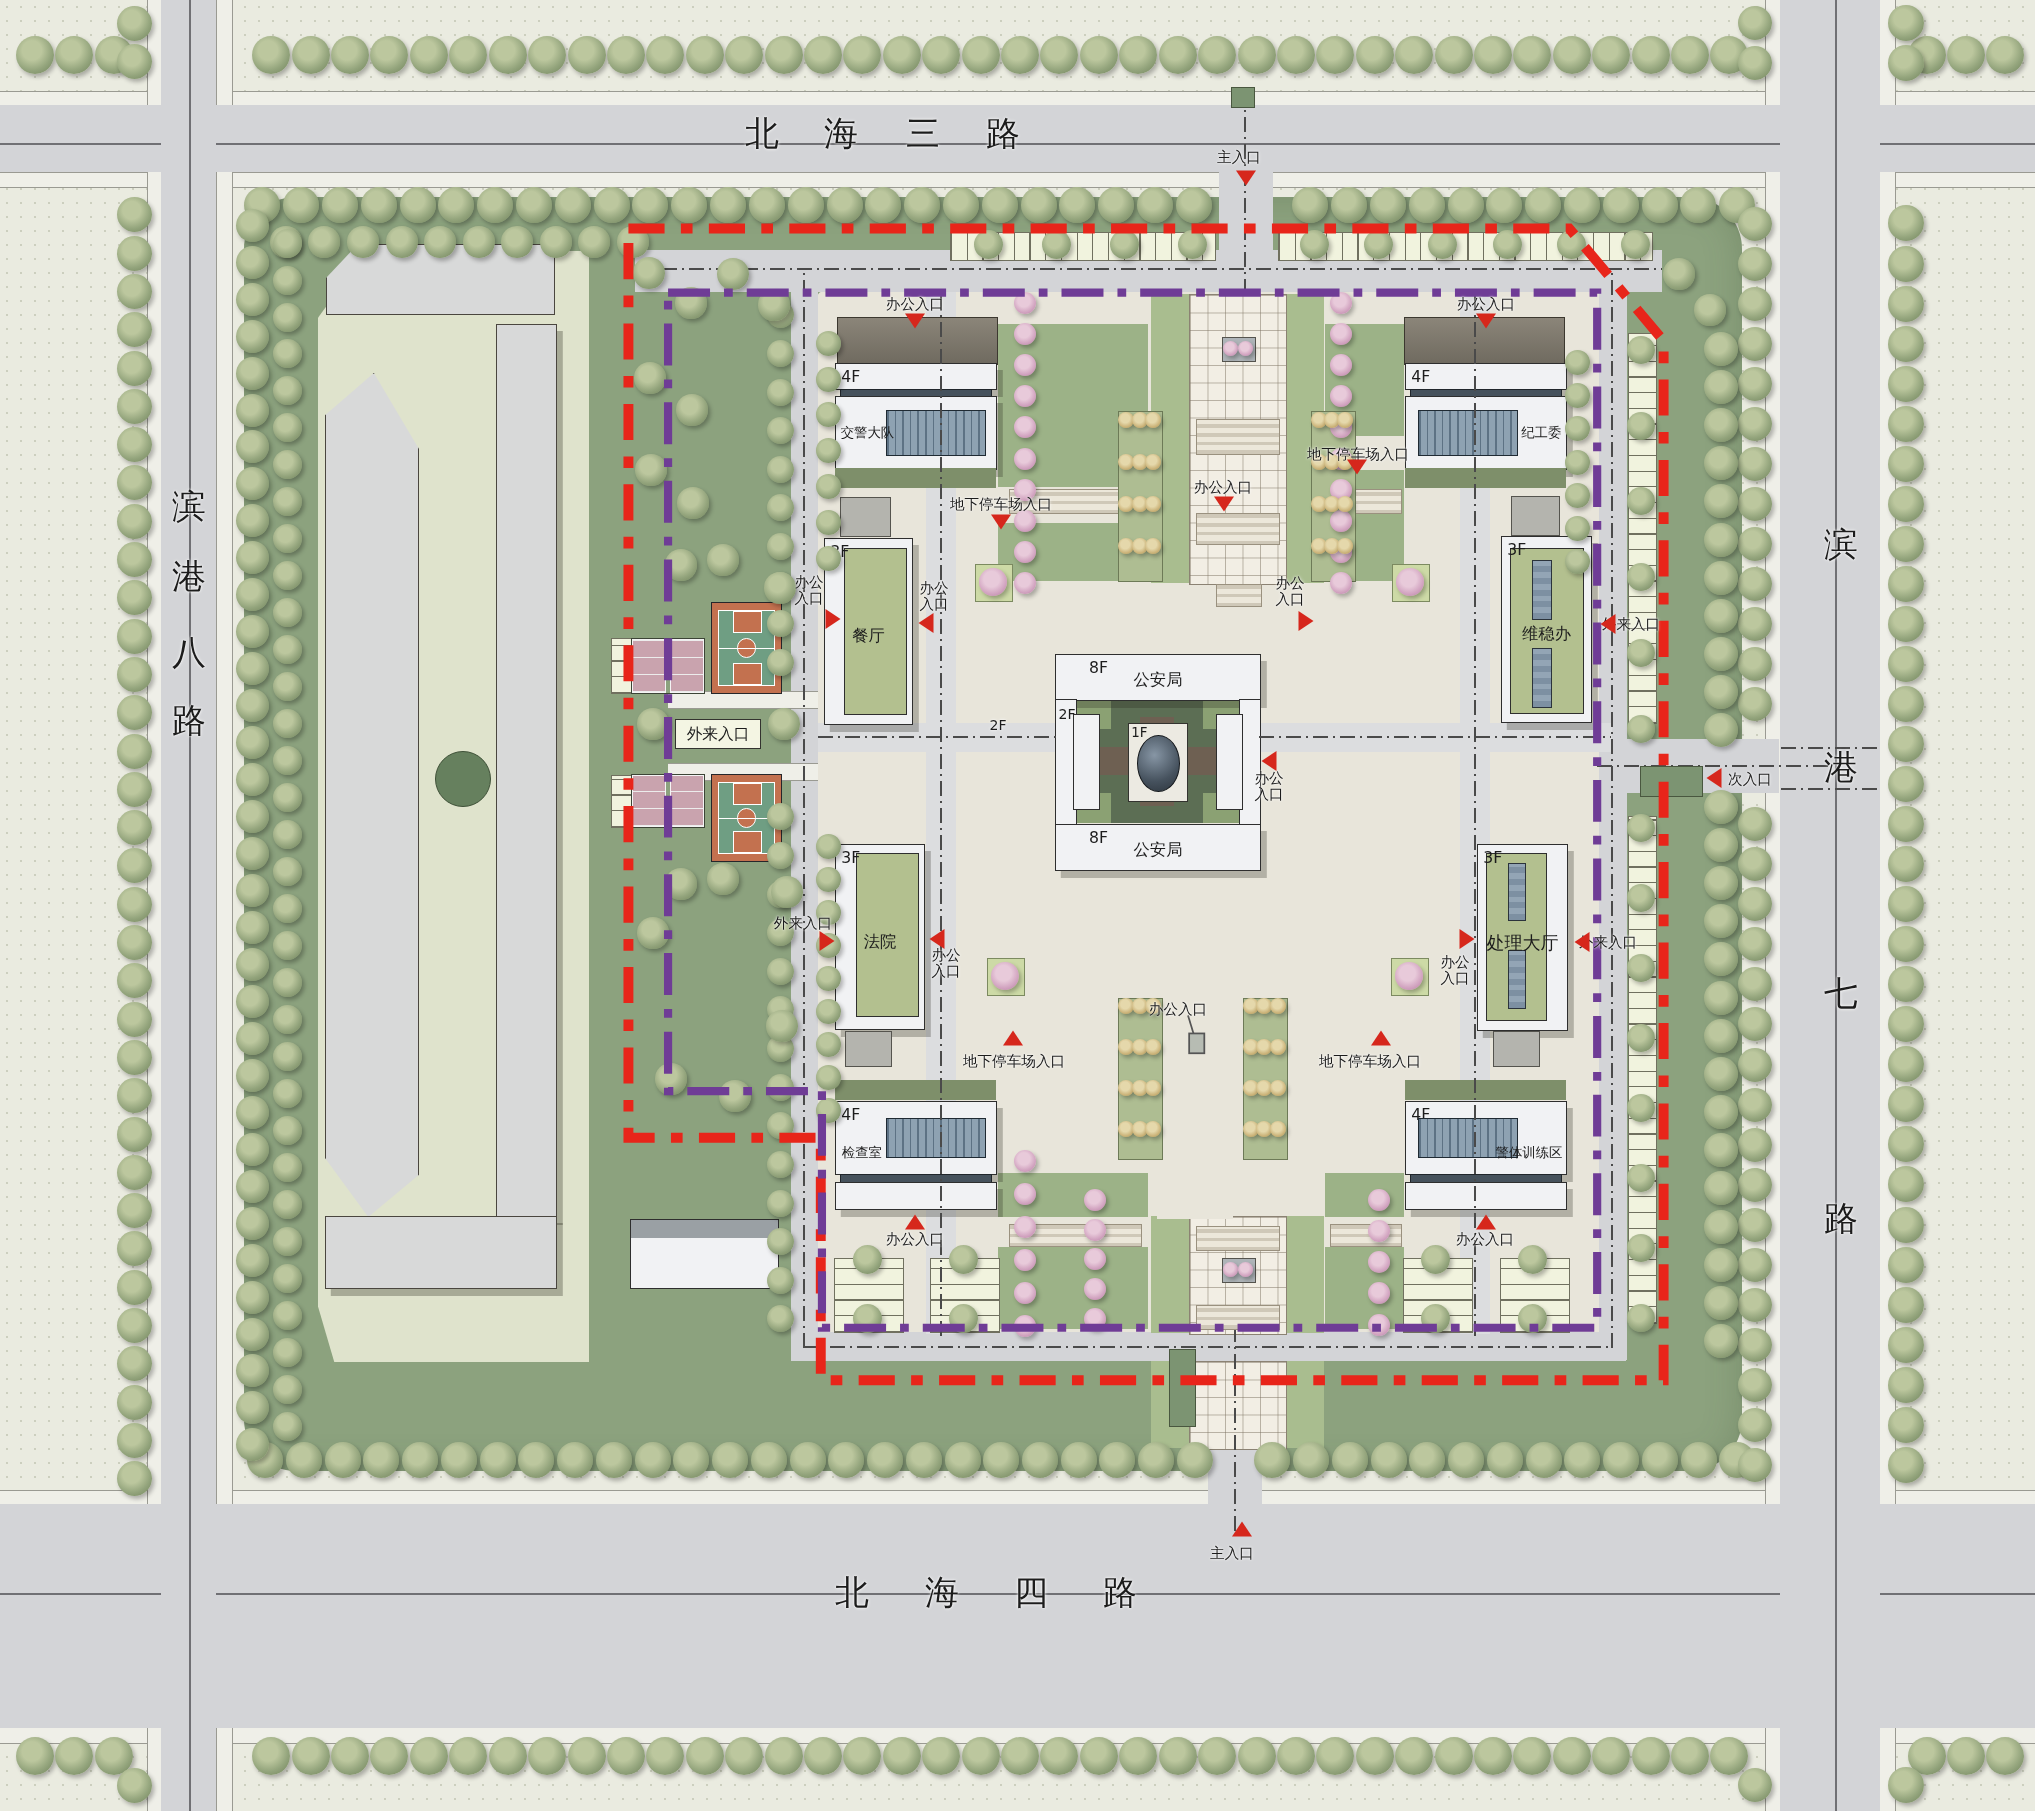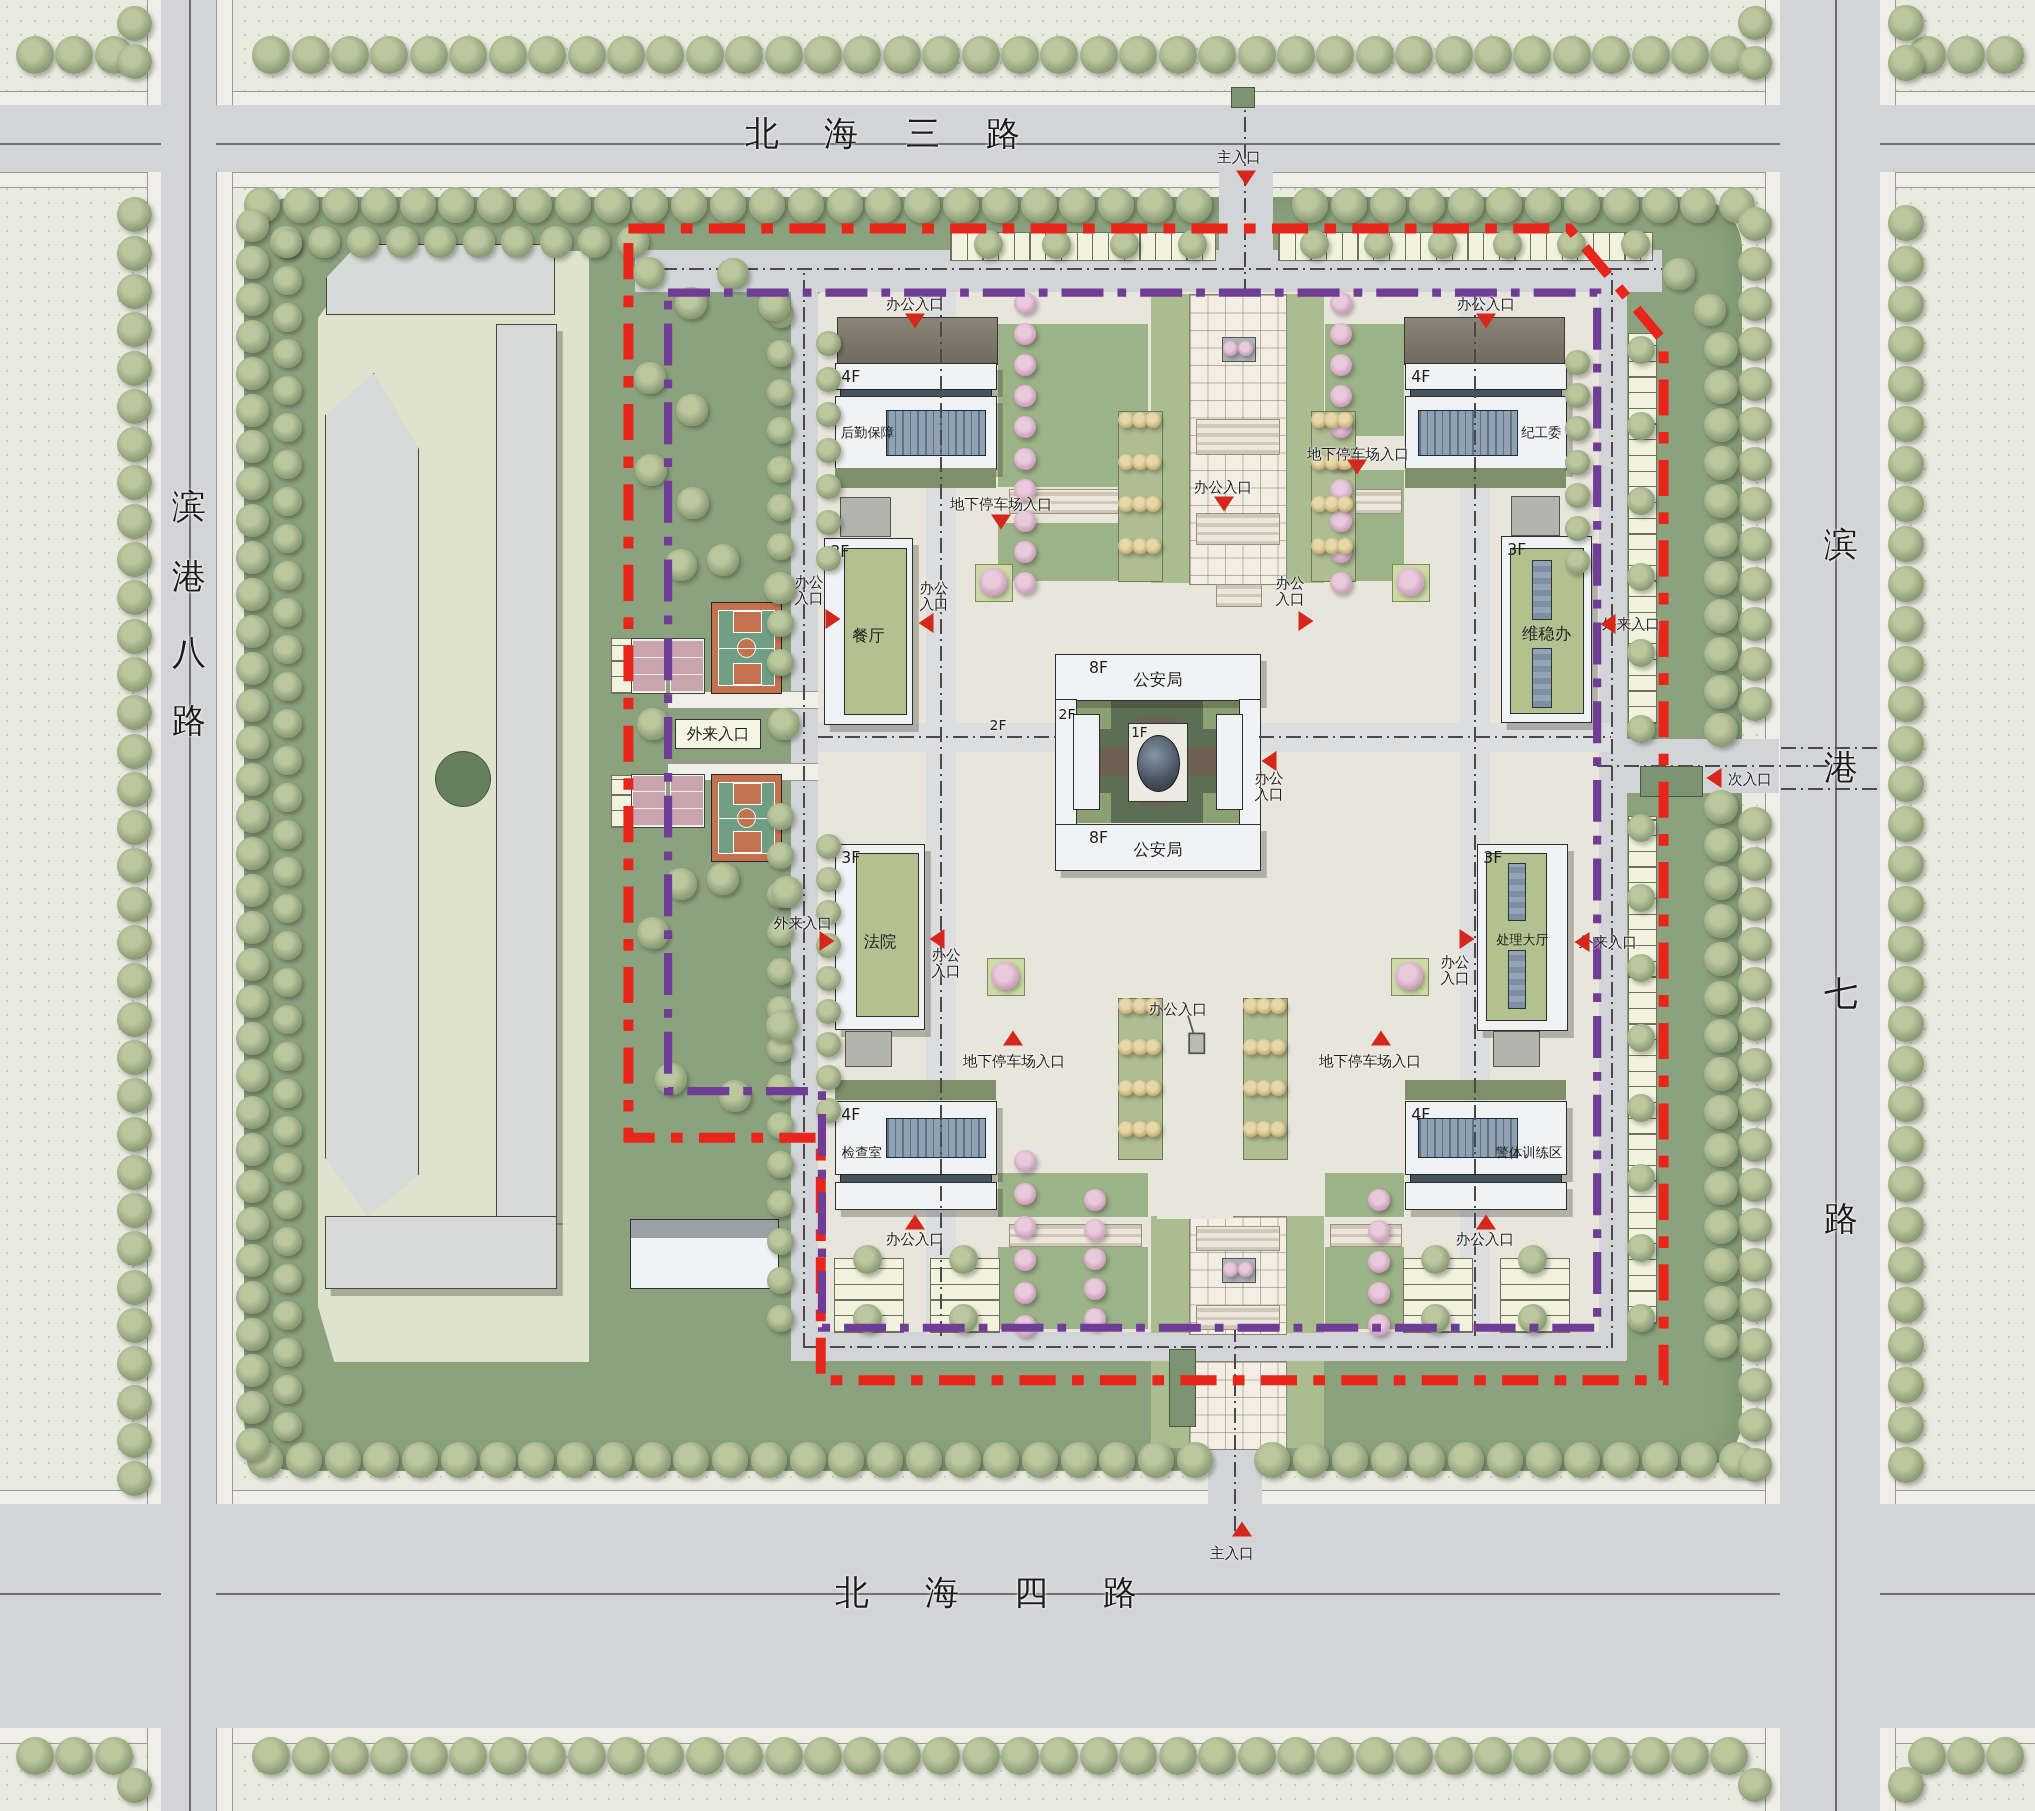--- a/index.html
+++ b/index.html
@@ -162,21 +162,21 @@
   </div>
 
   <div class="abs" style="left:835px;top:317px;width:160px;height:151px">
     <div class="abs roofgray" style="left:2.3px;top:0;width:159px;height:46px"></div>
     <div class="abs bwhite" style="left:0;top:46px;width:160px;height:24.5px">
       <span class="flab">4F</span>
     </div>
     <div class="abs skystrip" style="left:4.7px;top:72px;width:150px;height:7.6px"></div>
     <div class="abs bwhite" style="left:0;top:79px;width:160px;height:72px">
       <div class="abs glz" style="left:50px;top:13px;width:98px;height:44px"></div>
-      <span class="bname" style="left:4.7px;top:27px">后勤保障</span>
+      <span class="bname" style="left:4.7px;top:27px">交警大队</span>
     </div>
   </div>
 
   <div class="abs" style="left:1405px;top:317px;width:160px;height:151px">
     <div class="abs roofgray" style="left:-1.2px;top:0;width:159px;height:46px"></div>
     <div class="abs bwhite" style="left:0;top:46px;width:160px;height:24.5px">
       <span class="flab">4F</span>
     </div>
     <div class="abs skystrip" style="left:4.7px;top:72px;width:150px;height:7.6px"></div>
     <div class="abs bwhite" style="left:0;top:79px;width:160px;height:72px">
@@ -203,21 +203,21 @@
     <div class="abs groof" style="left:20px;top:8.2px;width:61px;height:162px"></div>
     <span class="flab">3F</span>
     <div class="cname" style="top:86px">法院</div>
   </div>
 
   <div class="abs bwhite" style="left:1477px;top:844px;width:89px;height:185px">
     <div class="abs groof" style="left:7.6px;top:8.2px;width:59px;height:166px"></div>
     <div class="abs gslot" style="left:30px;top:17.5px;width:16.3px;height:56px"></div>
     <div class="abs gslot" style="left:30px;top:105px;width:16.3px;height:57px"></div>
     <span class="flab">3F</span>
-    <div class="cname" style="top:86px;font-size:13px">处理大厅</div>
+    <div class="cname" style="top:86px;font-size:18px">处理大厅</div>
   </div>
 
   <div class="abs" style="left:835px;top:1101px;width:160px;height:107px">
     <div class="abs bwhite" style="left:0;top:0;width:160px;height:72px">
       <span class="flab">4F</span>
       <div class="abs glz" style="left:50px;top:16.3px;width:98px;height:38px"></div>
       <span class="bname" style="left:5.8px;top:42px">检查室</span>
     </div>
     <div class="abs skystrip" style="left:4.7px;top:73px;width:150px;height:7.6px"></div>
     <div class="abs bwhite" style="left:0;top:81px;width:160px;height:26px"></div>

